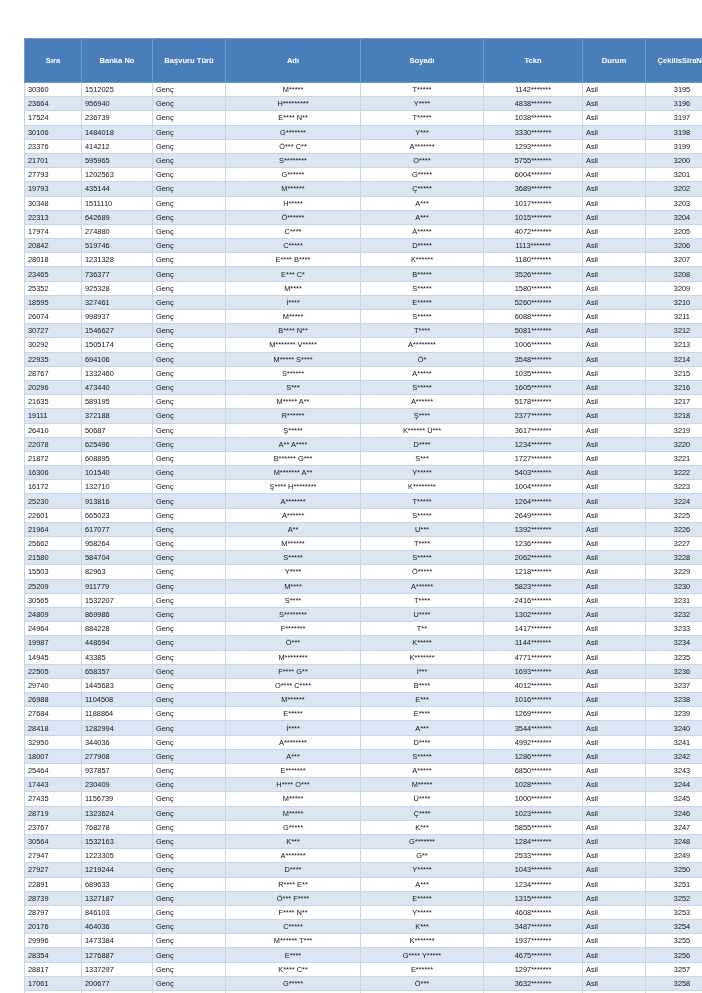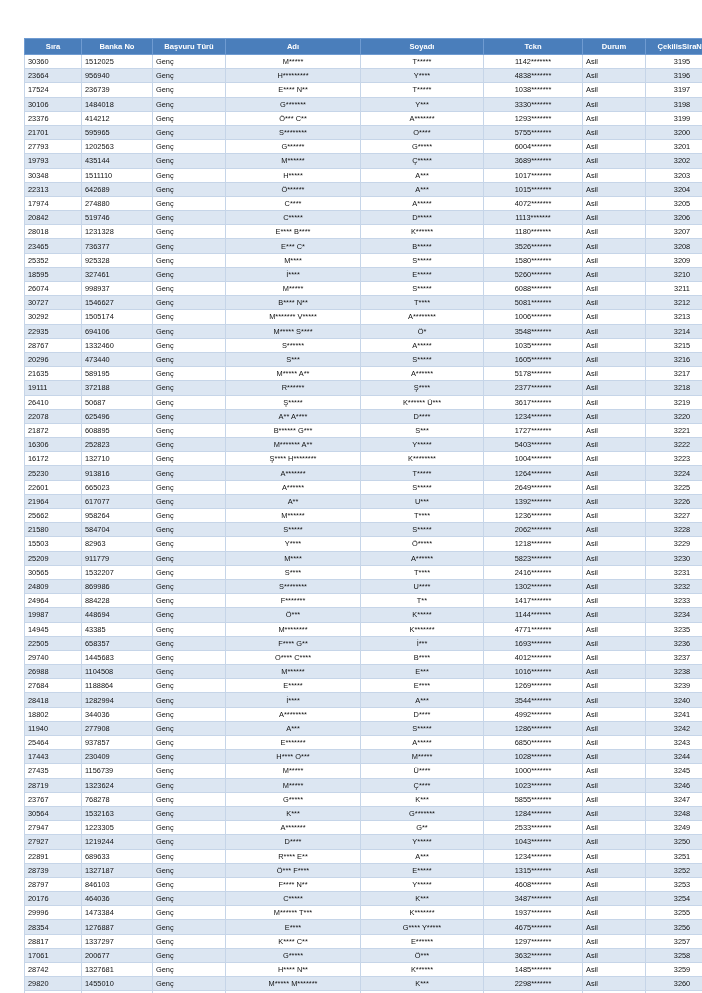--- a/index.html
+++ b/index.html
@@ -25,21 +25,21 @@
     width: 654px;
     table-layout: fixed;
     font-size: 7.4px;
   }
   table.lottery thead th {
     background: #4a7ebb;
     color: #ffffff;
     font-weight: bold;
     font-size: 7.6px;
     height: 15px;
-    padding: 0 2px;
+    padding: 14px 2px;
     border: 1px solid #6f9bd1;
     text-align: center;
     white-space: nowrap;
     overflow: hidden;
   }
   table.lottery tbody td {
     height: 13.2px;
     padding: 0 3px;
     border: 1px solid #c6d5e8;
     color: #111111;
@@ -351,21 +351,21 @@
           <td class="c-banka">608895</td>
           <td class="c-basvuru">Genç</td>
           <td class="c-adi">B****** G***</td>
           <td class="c-soyadi">S***</td>
           <td class="c-tckn">1727*******</td>
           <td class="c-durum">Asil</td>
           <td class="c-cekilis">3221</td>
         </tr>
         <tr class="odd">
           <td class="c-sira">16306</td>
-          <td class="c-banka">252823</td>
+          <td class="c-banka">101540</td>
           <td class="c-basvuru">Genç</td>
           <td class="c-adi">M******* A**</td>
           <td class="c-soyadi">Y*****</td>
           <td class="c-tckn">5403*******</td>
           <td class="c-durum">Asil</td>
           <td class="c-cekilis">3222</td>
         </tr>
         <tr class="even">
           <td class="c-sira">16172</td>
           <td class="c-banka">132710</td>
@@ -540,31 +540,31 @@
           <td class="c-sira">28418</td>
           <td class="c-banka">1282994</td>
           <td class="c-basvuru">Genç</td>
           <td class="c-adi">İ****</td>
           <td class="c-soyadi">A***</td>
           <td class="c-tckn">3544*******</td>
           <td class="c-durum">Asil</td>
           <td class="c-cekilis">3240</td>
         </tr>
         <tr class="even">
-          <td class="c-sira">18802</td>
+          <td class="c-sira">32950</td>
           <td class="c-banka">344036</td>
           <td class="c-basvuru">Genç</td>
           <td class="c-adi">A********</td>
           <td class="c-soyadi">D****</td>
           <td class="c-tckn">4992*******</td>
           <td class="c-durum">Asil</td>
           <td class="c-cekilis">3241</td>
         </tr>
         <tr class="odd">
-          <td class="c-sira">11940</td>
+          <td class="c-sira">18007</td>
           <td class="c-banka">277908</td>
           <td class="c-basvuru">Genç</td>
           <td class="c-adi">A***</td>
           <td class="c-soyadi">S*****</td>
           <td class="c-tckn">1286*******</td>
           <td class="c-durum">Asil</td>
           <td class="c-cekilis">3242</td>
         </tr>
         <tr class="even">
           <td class="c-sira">25464</td>

